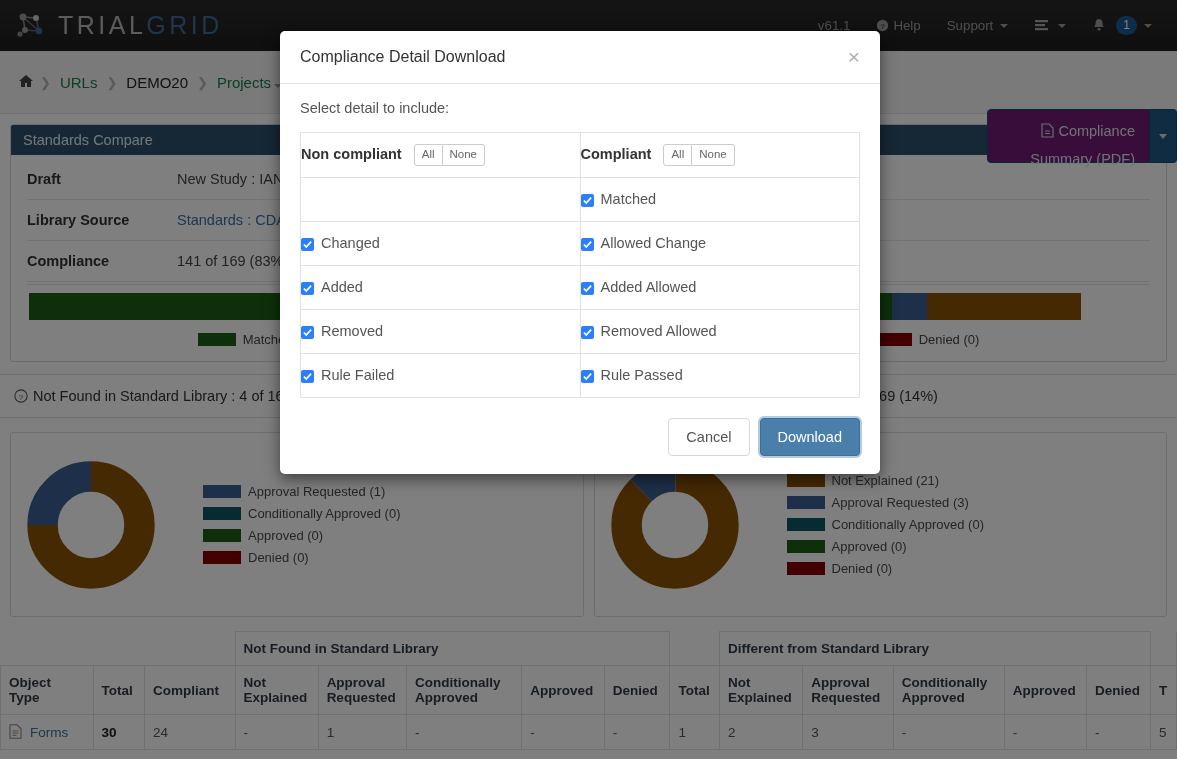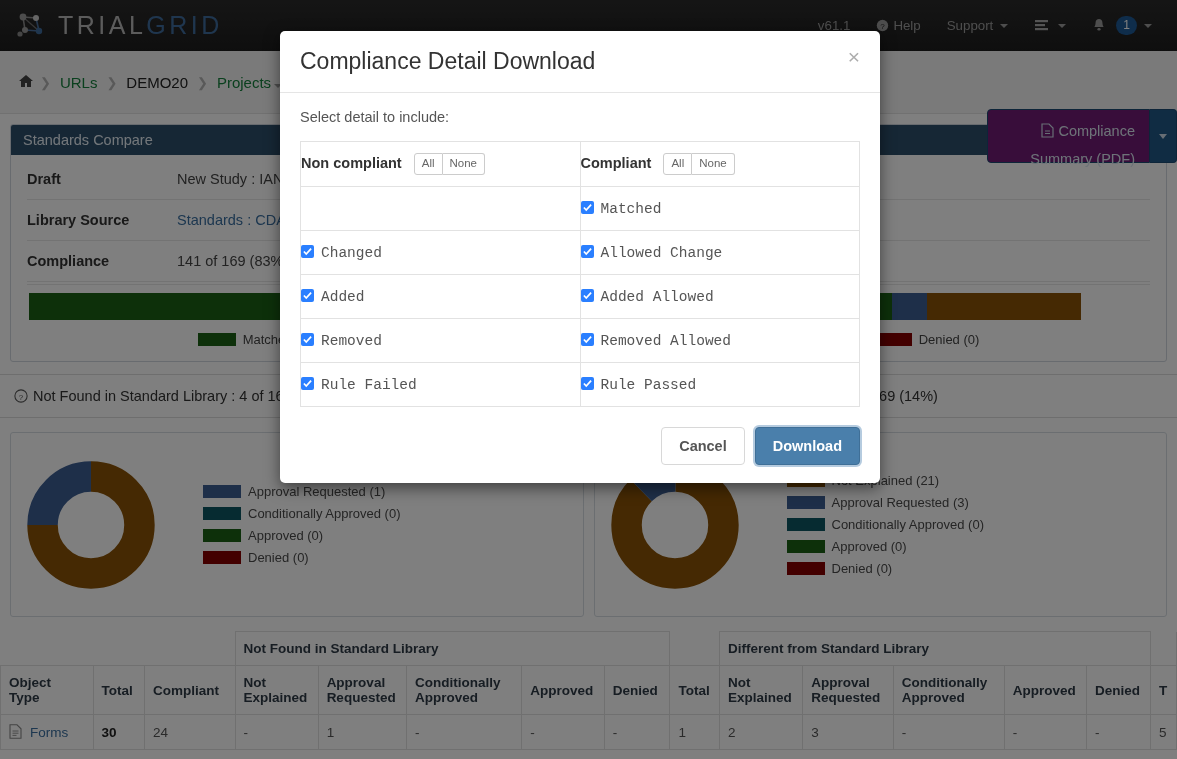--- a/index.html
+++ b/index.html
@@ -131,21 +131,21 @@
   #backdrop { position: absolute; inset: 0; background: rgba(0,0,0,0.5); }
   .modal {
     position: absolute; left: 280px; top: 31px; width: 600px;
     background: #fff; border-radius: 5px;
     box-shadow: 0 5px 15px rgba(0,0,0,.5);
   }
   .modal-head {
     padding: 17px 20px; border-bottom: 1px solid #e5e5e5;
     display: flex; align-items: flex-start;
   }
-  .modal-title { font-size: 23px; color: #333; font-weight: 400; }
+  .modal-title { font-size: 16px; color: #333; font-weight: 400; }
   .modal-x {
     margin-left: auto; color: #adadad; font-size: 21px; line-height: 18px;
     font-family: "Liberation Sans", sans-serif;
   }
   .modal-body { padding: 16px 20px 6px 20px; }
   .sel-label { font-size: 14.5px; color: #555; margin-bottom: 16px; }
 
   .ctable { width: 100%; border-collapse: collapse; table-layout: fixed; }
   .ctable td, .ctable th {
     border: 1px solid #e2e2e2; padding: 11px 0; height: 44px;
@@ -154,34 +154,34 @@
   .ctable th { text-align: left; font-weight: bold; color: #333; }
   .grp-label { font-weight: bold; color: #333; margin-right: 8px; }
   .btn-grp { display: inline-flex; vertical-align: middle; }
   .btn-xs {
     font-size: 11.5px; color: #666; background: #fff;
     border: 1px solid #ccc; padding: 3px 7px; line-height: 1.2;
   }
   .btn-xs.left { border-radius: 3px 0 0 3px; }
   .btn-xs.right { border-radius: 0 3px 3px 0; border-left: none; }
 
-  .cbx { display: inline-flex; align-items: flex-start; font-family: Liberation Mono, monospace; }
+  .cbx { display: inline-flex; align-items: flex-end; }
   .cbx .box {
     width: 13px; height: 13px; background: #2a7fff; border-radius: 2px;
     display: inline-flex; align-items: center; justify-content: center;
     margin-right: 7px; flex: 0 0 auto; position: relative;
   }
   .cbx .box svg { display: block; }
   .cbx .cb-label { color: #555; font-size: 14.5px; }
 
   .modal-foot {
     padding: 14px 20px 18px 20px; display: flex; justify-content: flex-end; gap: 10px;
   }
   .btn {
-    font-size: 14.5px; padding: 8px 17px; border-radius: 4px; line-height: 1.4; font-weight: bold;
+    font-size: 14.5px; padding: 8px 17px; border-radius: 4px; line-height: 1.4;
   }
   .btn-default { background: #fff; border: 1px solid #d8d8d8; color: #555; }
   .btn-primary {
     background: #4a7fab; border: 1px solid #3f6f97; color: #fff;
     box-shadow: 0 0 0 2px rgba(90,140,185,.45);
   }
 </style>
 </head>
 <body>
 

